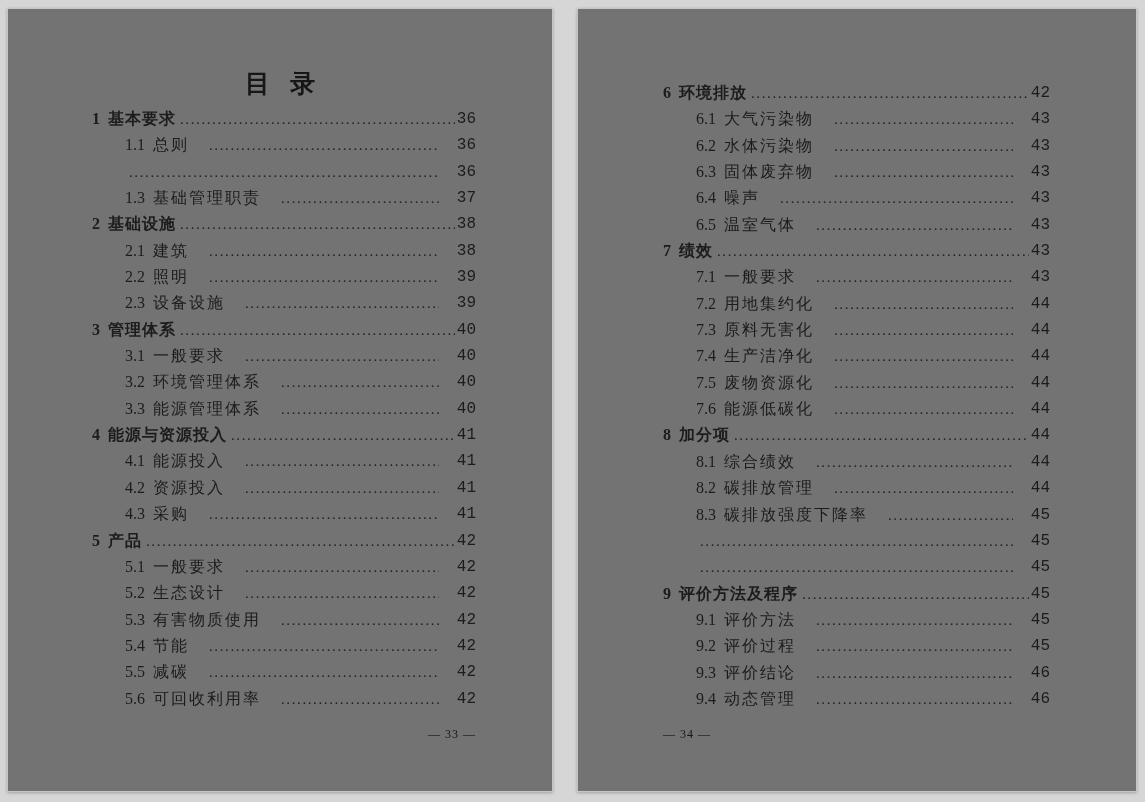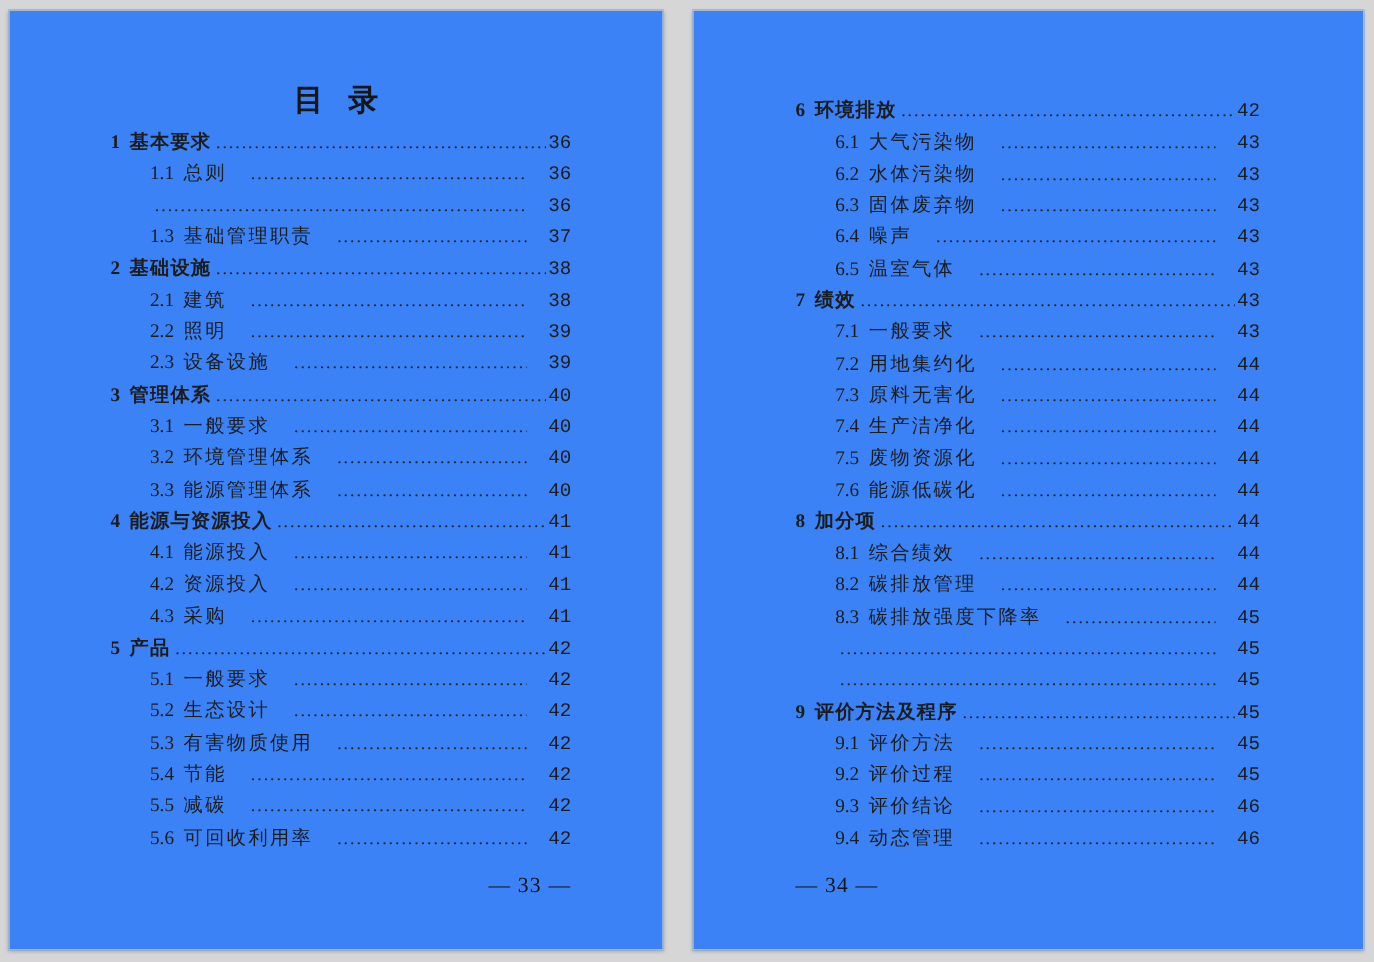--- a/index.html
+++ b/index.html
@@ -14,21 +14,21 @@
   }
   .canvas {
     position: relative;
     width: 1145px;
     height: 802px;
   }
   .page {
     position: absolute;
     top: 8px;
     height: 784px;
-    background: #3b82f6;
+    background: #737373;
     border: 1px solid #c6c6c6;
     box-shadow: 0 1px 3px rgba(0,0,0,0.25);
     box-sizing: border-box;
   }
   .page-left  { left: 7px;   width: 546px; }
   .page-right { left: 577px; width: 560px; }
 
   .toc-title {
     position: absolute;
     top: 58px;
@@ -80,21 +80,21 @@
   }
   .pageno {
     flex: 0 0 auto;
     font-size: 16px;
     font-family: Liberation Mono, monospace;
   }
 
   .footer {
     position: absolute;
     top: 718px;
-    font-size: 18px;
+    font-size: 12px;
     letter-spacing: 1px;
     color: #161616;
   }
   .footer-outer-right { right: 76px; text-align: right; }
   .footer-outer-left  { left: 85px;  text-align: left; }
 </style>
 </head>
 <body>
 
 <div class="canvas">

